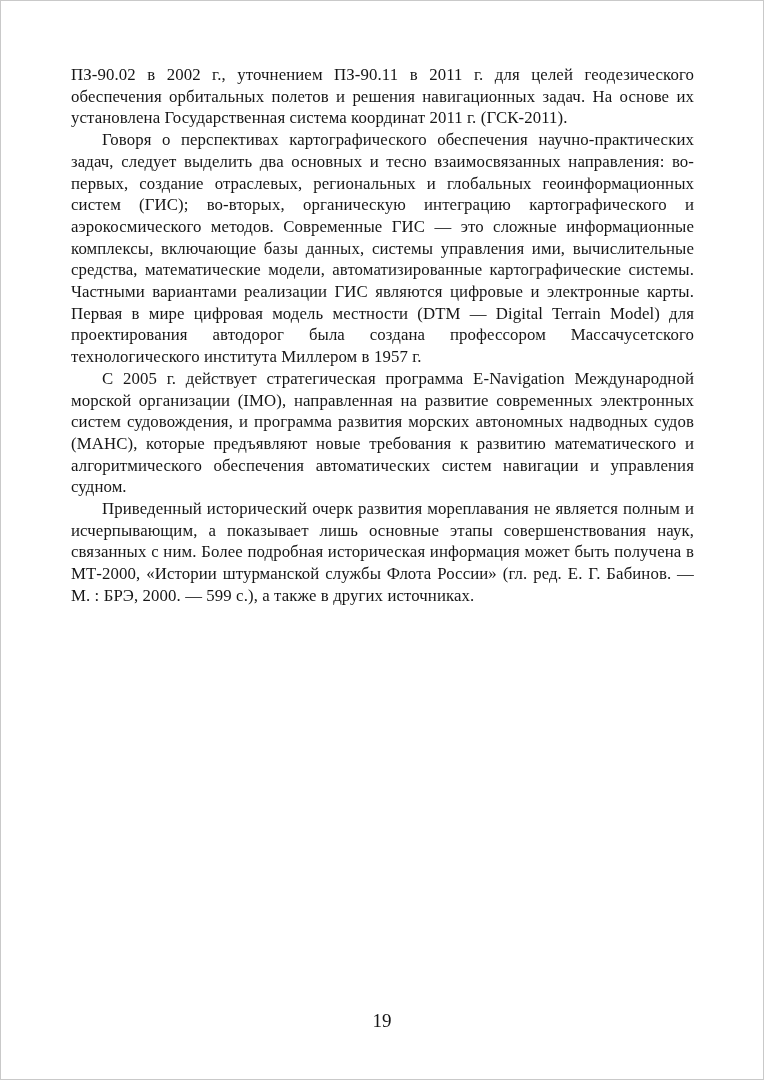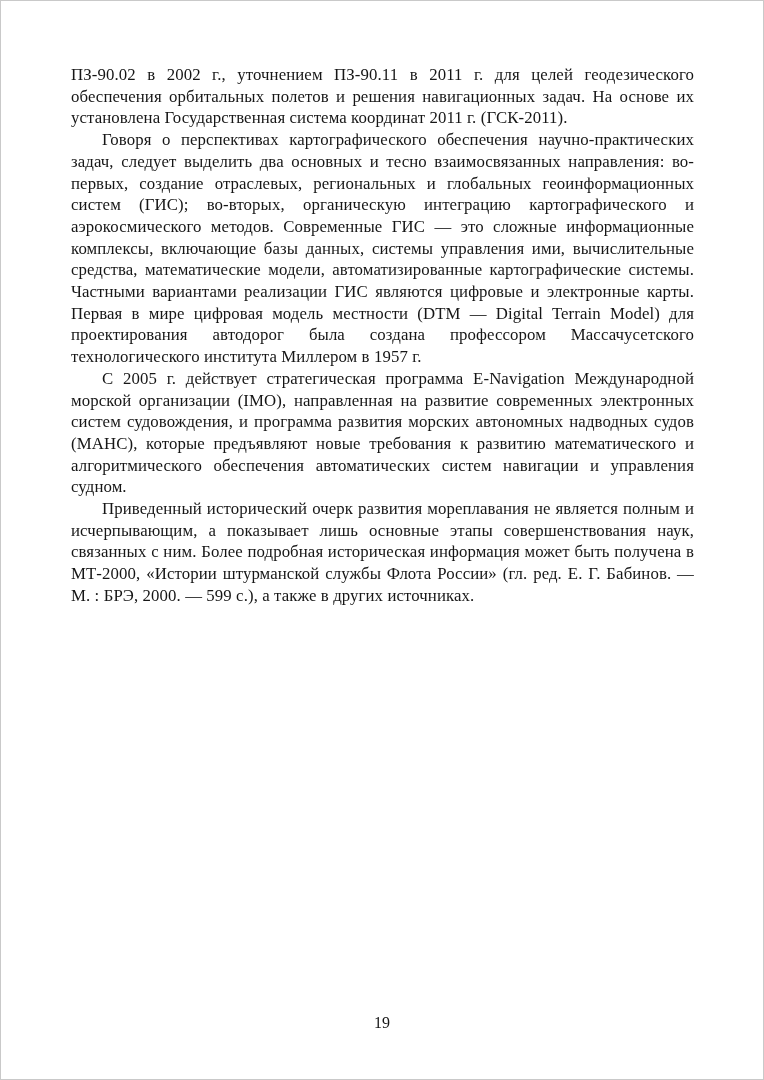--- a/index.html
+++ b/index.html
@@ -37,21 +37,21 @@
   }
   .para.no-indent {
     text-indent: 0;
   }
   .page-number {
     position: absolute;
     bottom: 47px;
     left: 0;
     right: 0;
     text-align: center;
-    font-size: 16px;
+    font-size: 19px;
   }
 </style>
 </head>
 <body>
 
 <div class="page">
   <div class="text-block">
     <p class="para no-indent">ПЗ-90.02 в 2002 г., уточнением ПЗ-90.11 в 2011 г. для целей геодезического обеспечения орбитальных полетов и решения навигационных задач. На основе их установлена Государственная система координат 2011 г. (ГСК-2011).</p>
     <p class="para">Говоря о перспективах картографического обеспечения научно-практических задач, следует выделить два основных и тесно взаимосвязанных направления: во-первых, создание отраслевых, региональных и глобальных геоинформационных систем (ГИС); во-вторых, органическую интеграцию картографического и аэрокосмического методов. Современные ГИС — это сложные информационные комплексы, включающие базы данных, системы управления ими, вычислительные средства, математические модели, автоматизированные картографические системы. Частными вариантами реализации ГИС являются цифровые и электронные карты. Первая в мире цифровая модель местности (DTM — Digital Terrain Model) для проектирования автодорог была создана профессором Массачусетского технологического института Миллером в 1957 г.</p>
     <p class="para">С 2005 г. действует стратегическая программа E-Navigation Международной морской организации (IMO), направленная на развитие современных электронных систем судовождения, и программа развития морских автономных надводных судов (МАНС), которые предъявляют новые требования к развитию математического и алгоритмического обеспечения автоматических систем навигации и управления судном.</p>

